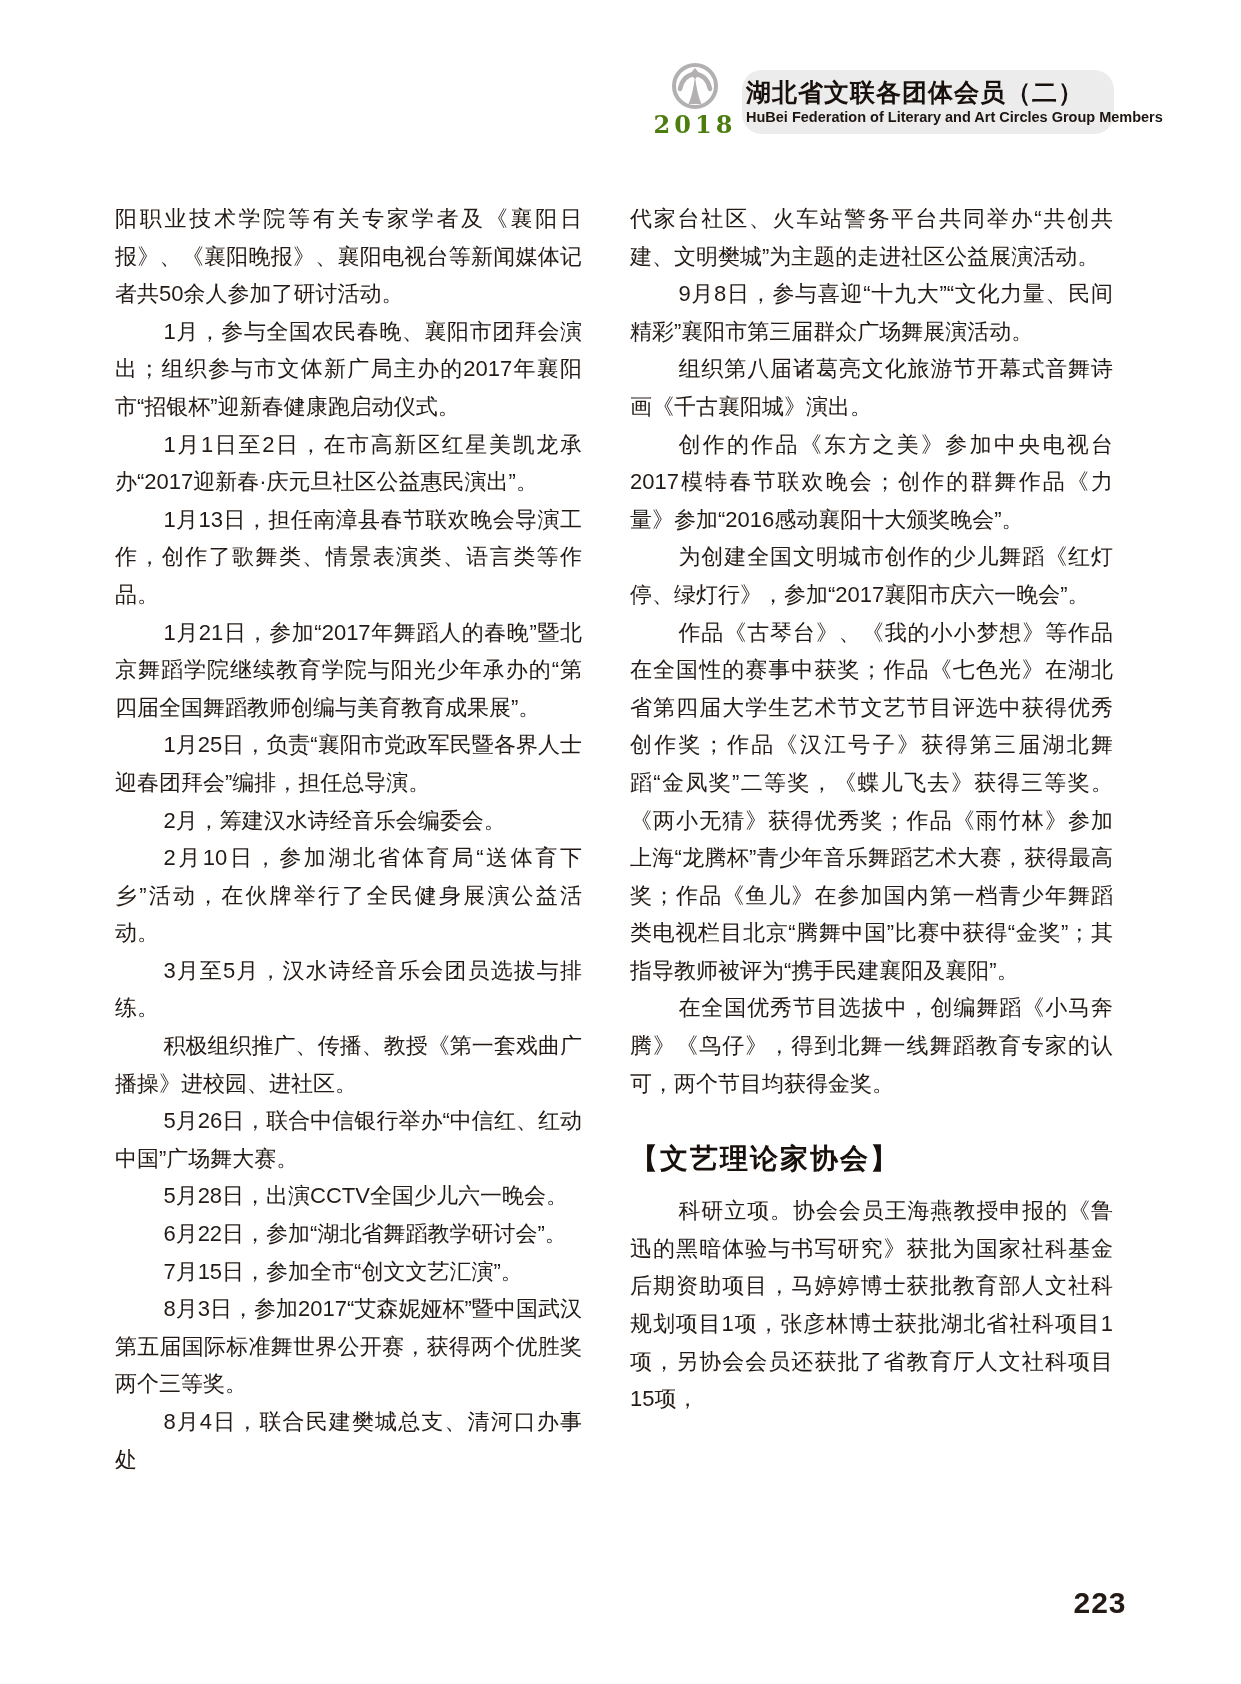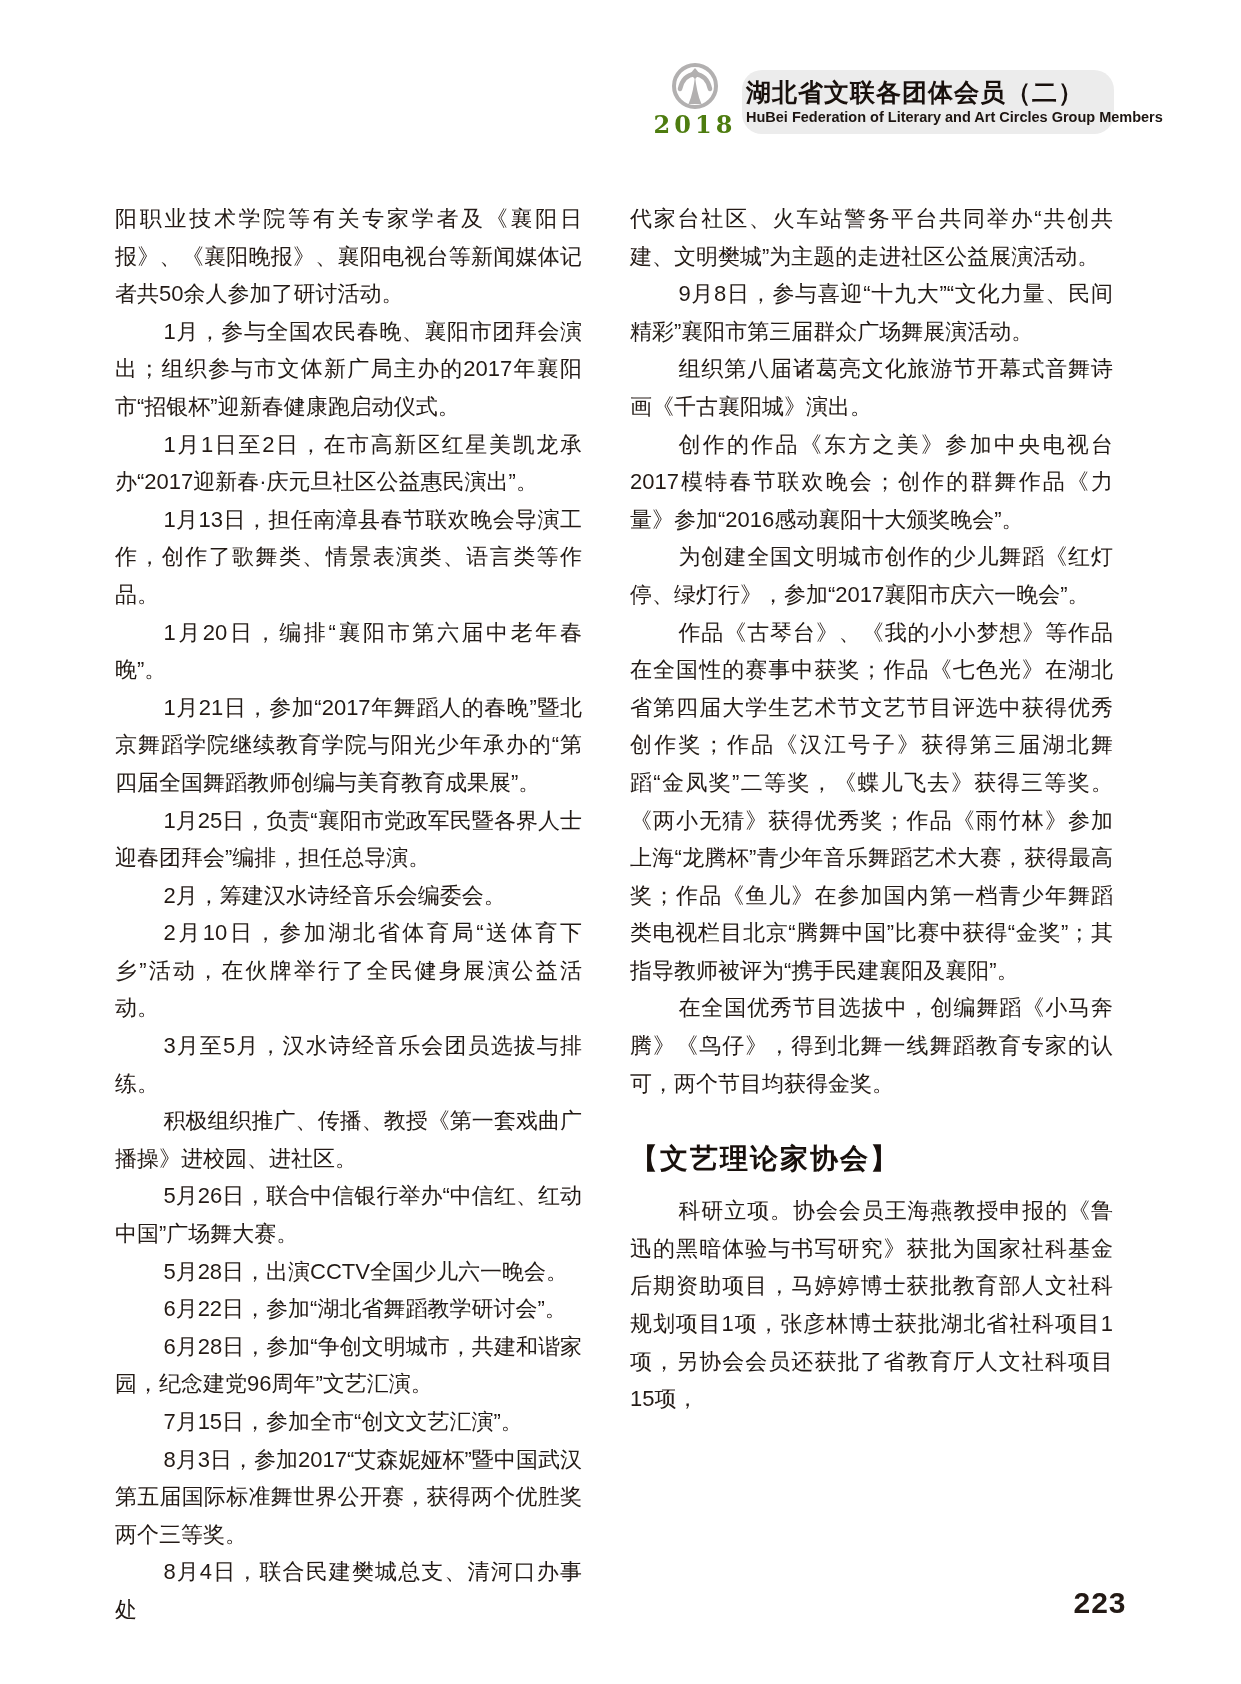--- a/index.html
+++ b/index.html
@@ -74,31 +74,29 @@
     <div class="header-title-cn">湖北省文联各团体会员（二）</div>
     <div class="header-title-en">HuBei Federation of Literary and Art Circles Group Members</div>
   </div>
 
   <div class="columns">
     <div class="col col-left">
         <p class="cont">阳职业技术学院等有关专家学者及《襄阳日报》、《襄阳晚报》、襄阳电视台等新闻媒体记者共50余人参加了研讨活动。</p>
         <p class="para">1月，参与全国农民春晚、襄阳市团拜会演出；组织参与市文体新广局主办的2017年襄阳市“招银杯”迎新春健康跑启动仪式。</p>
         <p class="para">1月1日至2日，在市高新区红星美凯龙承办“2017迎新春·庆元旦社区公益惠民演出”。</p>
         <p class="para">1月13日，担任南漳县春节联欢晚会导演工作，创作了歌舞类、情景表演类、语言类等作品。</p>
-        <p class="para">1月20日，编排“襄阳市第六届中老年春晚”。</p>
         <p class="para">1月21日，参加“2017年舞蹈人的春晚”暨北京舞蹈学院继续教育学院与阳光少年承办的“第四届全国舞蹈教师创编与美育教育成果展”。</p>
         <p class="para">1月25日，负责“襄阳市党政军民暨各界人士迎春团拜会”编排，担任总导演。</p>
         <p class="para">2月，筹建汉水诗经音乐会编委会。</p>
         <p class="para">2月10日，参加湖北省体育局“送体育下乡”活动，在伙牌举行了全民健身展演公益活动。</p>
         <p class="para">3月至5月，汉水诗经音乐会团员选拔与排练。</p>
         <p class="para">积极组织推广、传播、教授《第一套戏曲广播操》进校园、进社区。</p>
         <p class="para">5月26日，联合中信银行举办“中信红、红动中国”广场舞大赛。</p>
         <p class="para">5月28日，出演CCTV全国少儿六一晚会。</p>
         <p class="para">6月22日，参加“湖北省舞蹈教学研讨会”。</p>
-        <p class="para">6月28日，参加“争创文明城市，共建和谐家园，纪念建党96周年”文艺汇演。</p>
         <p class="para">7月15日，参加全市“创文文艺汇演”。</p>
         <p class="para">8月3日，参加2017“艾森妮娅杯”暨中国武汉第五届国际标准舞世界公开赛，获得两个优胜奖两个三等奖。</p>
         <p class="para">8月4日，联合民建樊城总支、清河口办事处</p>
       </div>
     <div class="col col-right">
         <p class="cont">代家台社区、火车站警务平台共同举办“共创共建、文明樊城”为主题的走进社区公益展演活动。</p>
         <p class="para">9月8日，参与喜迎“十九大”“文化力量、民间精彩”襄阳市第三届群众广场舞展演活动。</p>
         <p class="para">组织第八届诸葛亮文化旅游节开幕式音舞诗画《千古襄阳城》演出。</p>
         <p class="para">创作的作品《东方之美》参加中央电视台2017模特春节联欢晚会；创作的群舞作品《力量》参加“2016感动襄阳十大颁奖晚会”。</p>
         <p class="para">为创建全国文明城市创作的少儿舞蹈《红灯停、绿灯行》，参加“2017襄阳市庆六一晚会”。</p>

